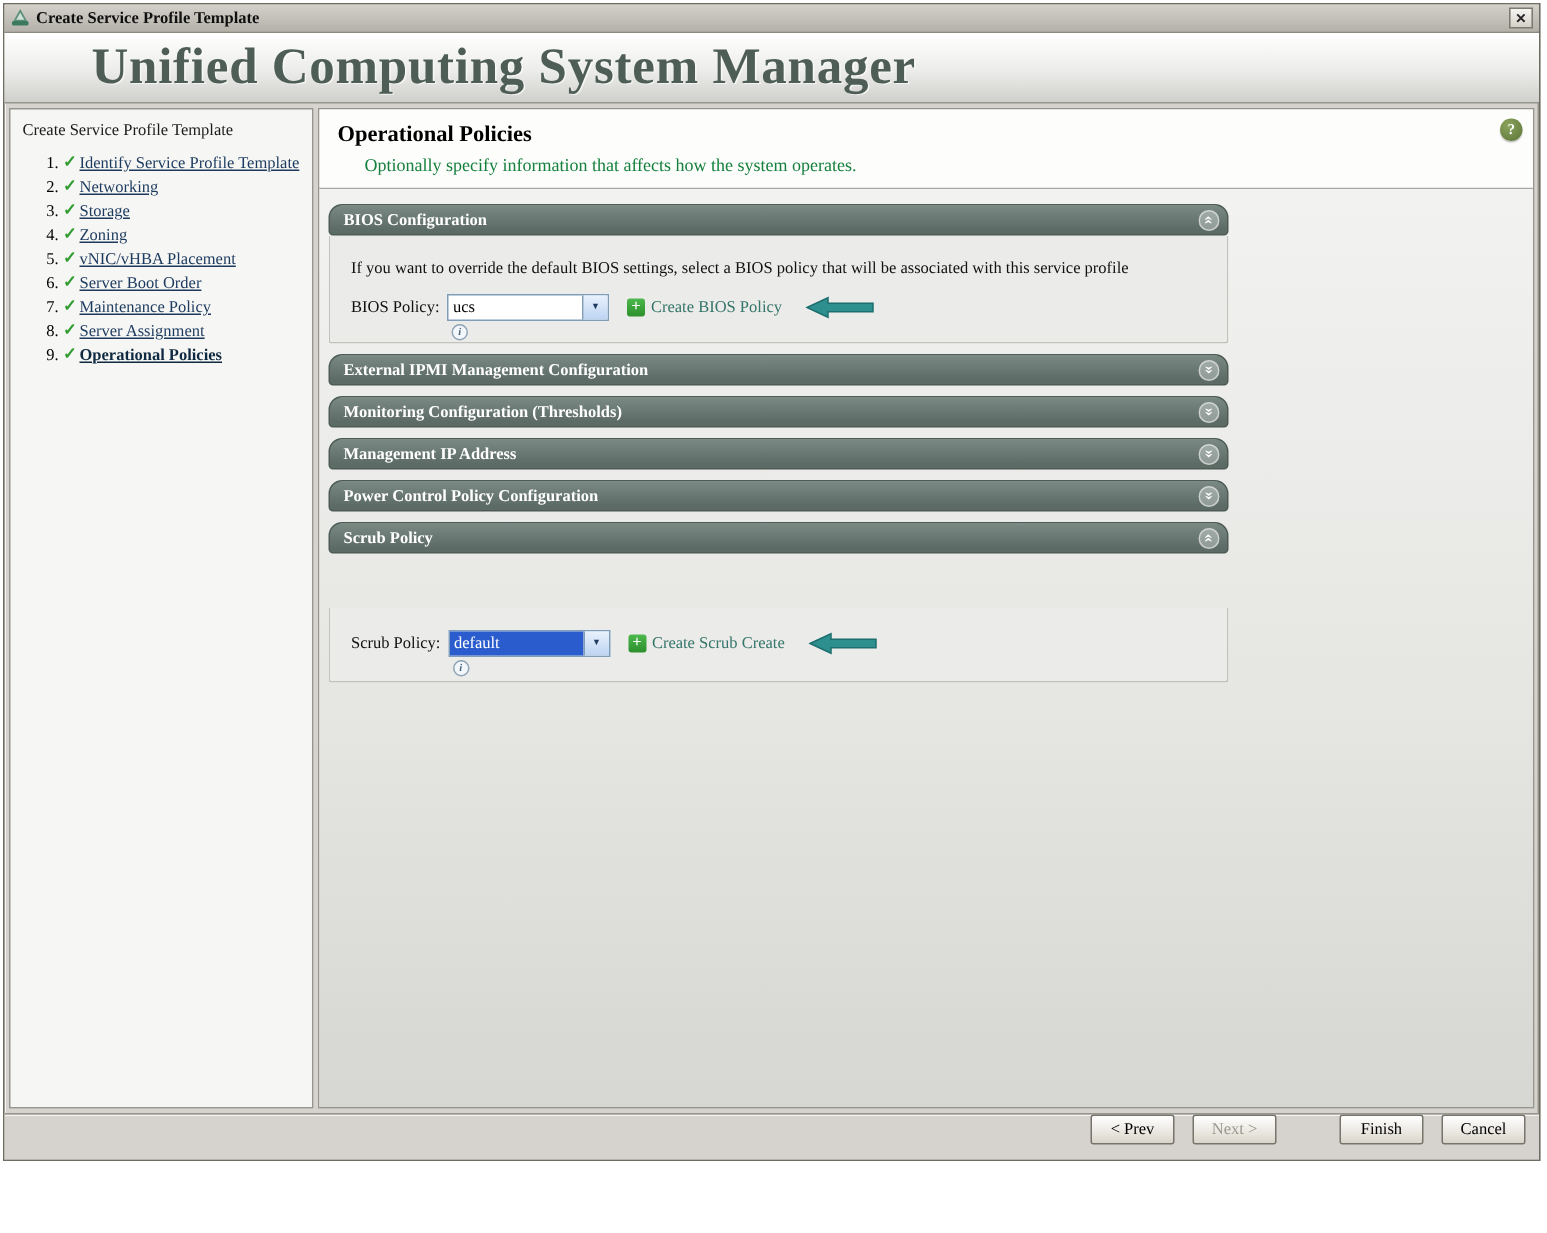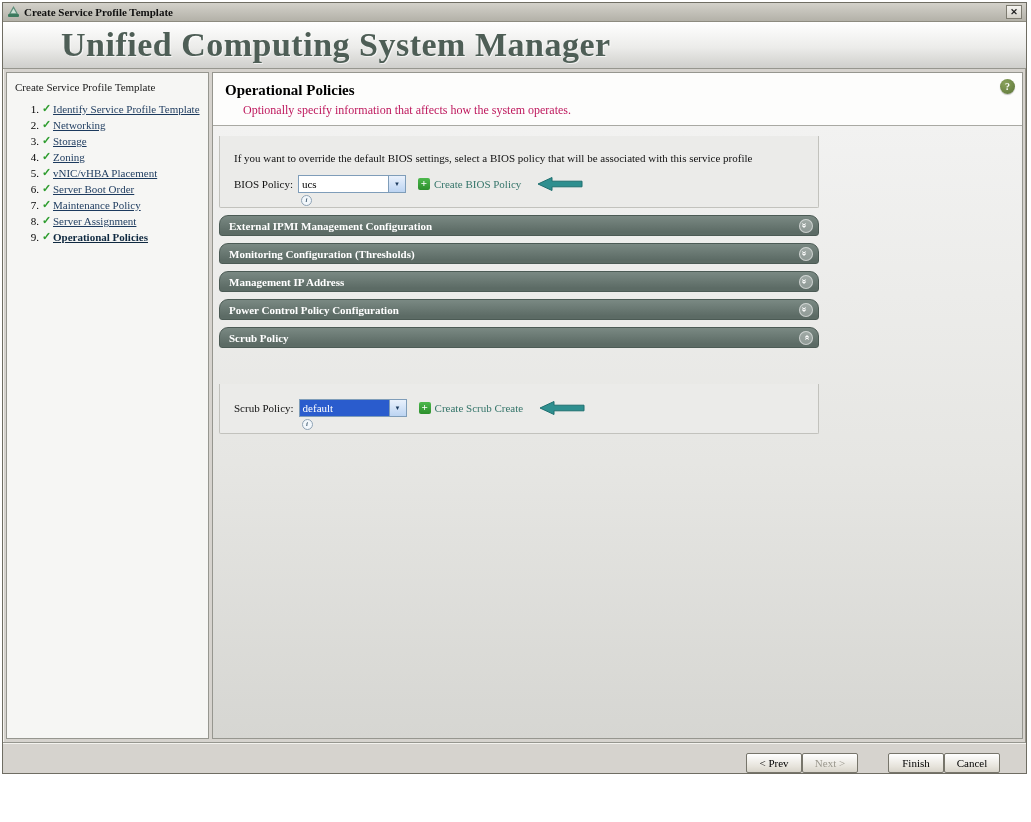--- a/index.html
+++ b/index.html
@@ -49,21 +49,21 @@
   .check{position:absolute;left:0;top:-1px;color:#2f9d2f;font-weight:bold;}
   .step-link{color:#1c3a5e;text-decoration:underline;cursor:pointer;}
   .step.current .step-link{font-weight:bold;color:#0f2940;}
   
   .content{
     flex:1;border:1px solid #96968f;background:#fdfdfc;display:flex;
     flex-direction:column;min-width:0;box-sizing:border-box;
   }
   .content-head{position:relative;padding:9px 14px 7px 12px;background:#fdfdfc;flex:0 0 auto;}
   .content-title{font-size:15px;font-weight:bold;color:#000;}
-  .content-sub{font-size:12px;color:#be185d;margin:4px 0 0 18px;}
+  .content-sub{font-size:12px;color:#15803d;margin:4px 0 0 18px;}
   .help-icon{
     position:absolute;right:7px;top:6px;width:15px;height:15px;border-radius:50%;
     background:radial-gradient(circle at 35% 30%,#8aa35c,#5c7438);color:#fff;
     font-size:10px;font-weight:bold;text-align:center;line-height:15px;cursor:pointer;
     box-shadow:0 1px 1px rgba(0,0,0,.25);
   }
   .content-body{
     flex:1;border-top:1px solid #a9a9a3;
     background:linear-gradient(180deg,#f2f2f1 0%,#e6e6e3 55%,#d6d6d2 100%);
     padding:10px 0 0 6px;overflow:hidden;
@@ -110,22 +110,22 @@
   }
   .plus-icon{
     width:12px;height:12px;border-radius:2px;background:linear-gradient(#4db84d,#2c8f2c);
     color:#fff;font-size:11px;line-height:11px;text-align:center;font-weight:bold;
     margin:0 4px 0 12px;flex:0 0 12px;cursor:pointer;
   }
   .create-link{font-size:11px;color:#35756a;cursor:pointer;white-space:nowrap;}
   .annot-arrow{margin-left:16px;flex:0 0 auto;}
   
   .footer{
-    flex:0 0 30px;display:flex;align-items:flex-end;justify-content:flex-end;gap:0;
-    padding:0 26px;background:#d6d3ce;border-top:1px solid #96968f;
+    flex:0 0 30px;display:flex;align-items:flex-start;justify-content:flex-end;gap:12px;
+    padding:0 9px;background:#d6d3ce;border-top:1px solid #96968f;
     box-shadow:inset 0 1px 0 #f4f3ef;
   }
   .btn{
     min-width:56px;height:20px;box-sizing:border-box;padding:0 10px;
     background:linear-gradient(180deg,#ffffff 0%,#e6e3db 70%,#d8d4ca 100%);
     border:1px solid #77756b;border-radius:2px;font-size:11px;line-height:18px;
     text-align:center;color:#000;cursor:pointer;
   }
   .btn.disabled{color:#9b988e;cursor:default;}
   .btn.finish{margin-left:30px;}
@@ -222,20 +222,24 @@
     <div class="content">
       <div class="content-head">
         <div class="content-title">Operational Policies</div>
         <div class="content-sub">Optionally specify information that affects how the system operates.</div>
         <span class="help-icon">?</span>
       </div>
 
       <div class="content-body">
         <div class="sections">
 
+          <div class="sec-header first">
+            <span>BIOS Configuration</span>
+            <span class="chev"><span class="glyph">»</span></span>
+          </div>
           <div class="sec-body bios-body">
             <div class="info-text">If you want to override the default BIOS settings, select a BIOS policy that will be associated with this service profile</div>
             <div class="field-row">
               <span class="field-label">BIOS Policy:</span>
               <span class="combo">
                 <span class="val">ucs</span>
                 <span class="dd-btn">▼</span>
                 <span class="info-badge">i</span>
               </span>
               <span class="plus-icon">+</span>

